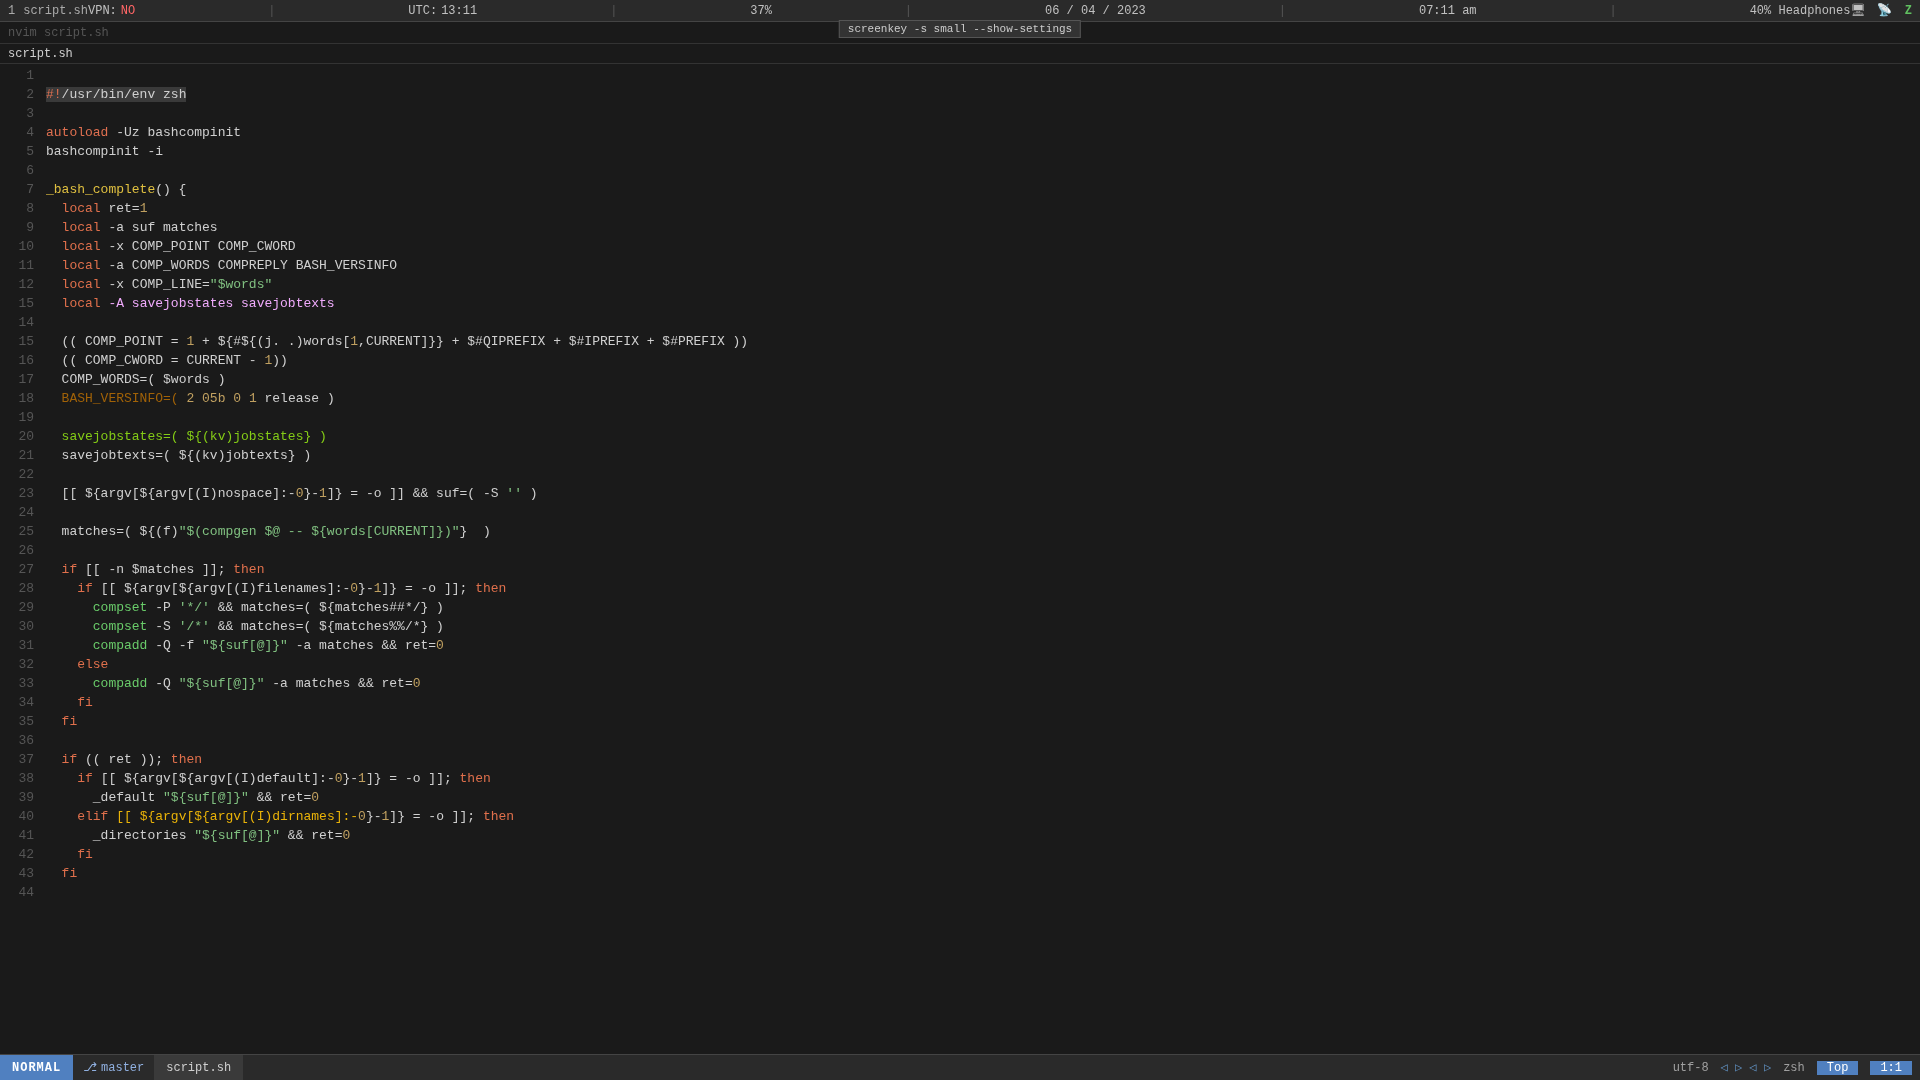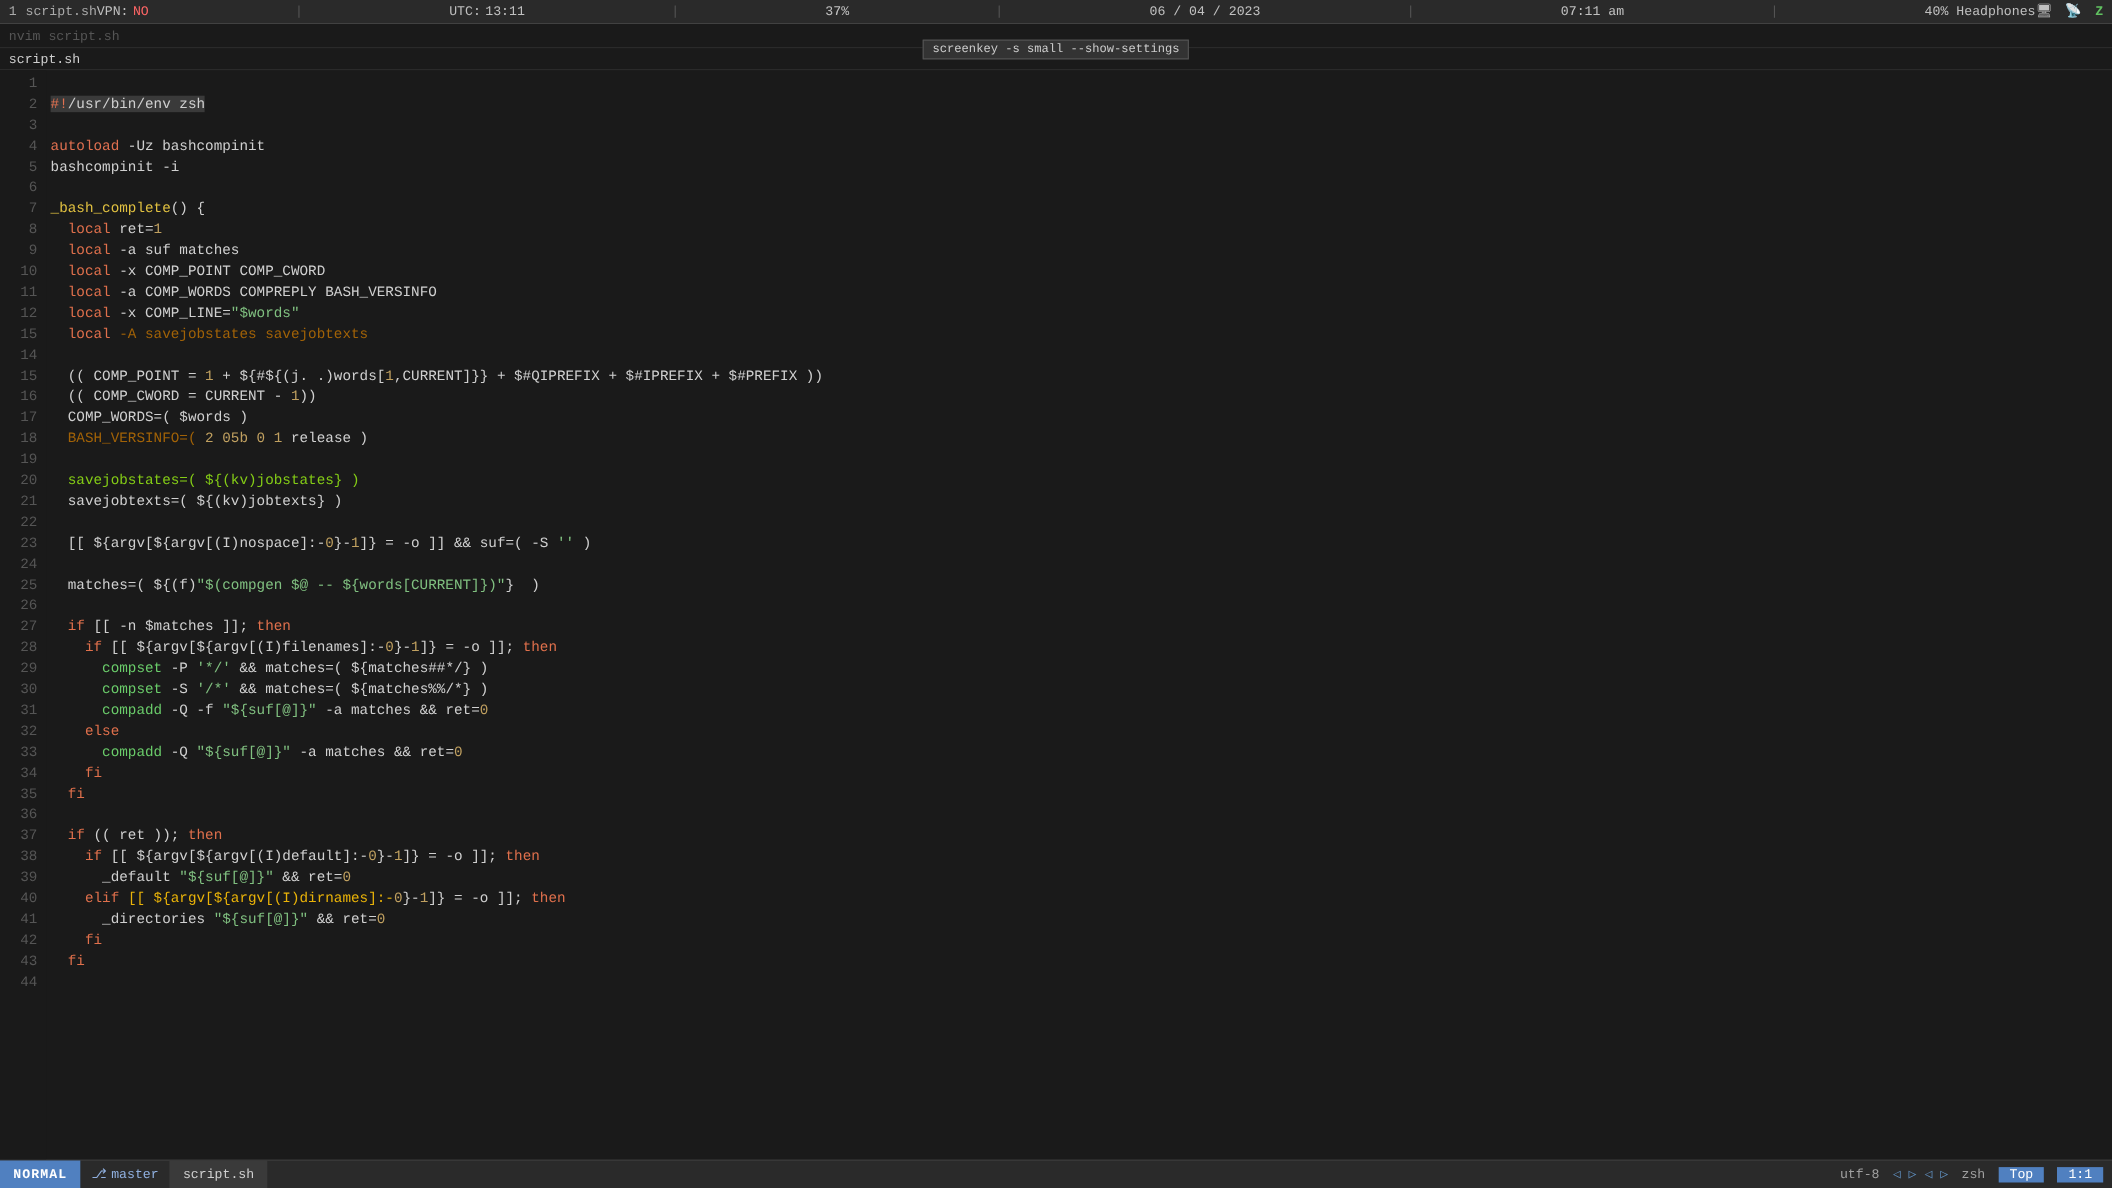--- a/index.html
+++ b/index.html
@@ -60,21 +60,21 @@
       align-items: center;
       padding: 0 8px;
       font-size: 12px;
       flex-shrink: 0;
       border-bottom: 1px solid #333;
     }
 
     
     #screenkey-popup {
       position: absolute;
-      top: 36px;
+      top: 20px;
       left: 50%;
       transform: translateX(-50%);
       background: #333;
       color: #ccc;
       font-size: 11px;
       padding: 2px 8px;
       border: 1px solid #555;
       z-index: 100;
     }
 
@@ -296,21 +296,21 @@
 
 <span class="kw-autoload">autoload</span> <span style="color:#d0d0d0;text-align:right;">-Uz bashcompinit</span>
 <span style="color:#d0d0d0;">bashcompinit -i</span>
 
 <span style="color:#e0c040;">_bash_complete</span><span style="color:#d0d0d0;">() {</span>
   <span class="kw-orange">local</span> <span style="color:#d0d0d0;">ret=</span><span style="color:#c0a060;">1</span>
   <span class="kw-orange">local</span> <span style="color:#d0d0d0;">-a suf matches</span>
   <span class="kw-orange">local</span> <span style="color:#d0d0d0;">-x COMP_POINT COMP_CWORD</span>
   <span class="kw-orange">local</span> <span style="color:#d0d0d0;">-a COMP_WORDS COMPREPLY BASH_VERSINFO</span>
   <span class="kw-orange">local</span> <span style="color:#d0d0d0;">-x COMP_LINE=</span><span class="kw-str">"$words"</span>
-  <span class="kw-orange">local</span> <span style="color:#a16207;">-A savejobstates savejobtexts</span>
+  <span class="kw-orange">local</span> <span style="color:#f0abfc;">-A savejobstates savejobtexts</span>
 
   <span style="color:#d0d0d0;">(( COMP_POINT = </span><span style="color:#c0a060;">1</span><span style="color:#d0d0d0;"> + ${#${(j. .)words[</span><span style="color:#c0a060;">1</span><span style="color:#d0d0d0;">,CURRENT]}} + $#QIPREFIX + $#IPREFIX + $#PREFIX ))</span>
   <span style="color:#d0d0d0;">(( COMP_CWORD = CURRENT - </span><span style="color:#c0a060;">1</span><span style="color:#d0d0d0;">))</span>
   <span style="color:#d0d0d0;">COMP_WORDS=( $words )</span>
   <span style="color:#a16207;">BASH_VERSINFO=( </span><span style="color:#c0a060;">2</span><span style="color:#d0d0d0;"> </span><span style="color:#c0a060;">05b</span><span style="color:#d0d0d0;"> </span><span style="color:#c0a060;">0</span><span style="color:#d0d0d0;"> </span><span style="color:#c0a060;">1</span><span style="color:#d0d0d0;"> release )</span>
 
   <span style="color:#84cc16;">savejobstates=( ${(kv)jobstates} )</span>
   <span style="color:#d0d0d0;">savejobtexts=( ${(kv)jobtexts} )</span>
 
   <span style="color:#d0d0d0;">[[ ${argv[${argv[(I)nospace]:-</span><span style="color:#c0a060;">0</span><span style="color:#d0d0d0;">}-</span><span style="color:#c0a060;">1</span><span style="color:#d0d0d0;">]} = -o ]] &amp;&amp; suf=( -S </span><span class="kw-str">''</span><span style="color:#d0d0d0;"> )</span>

